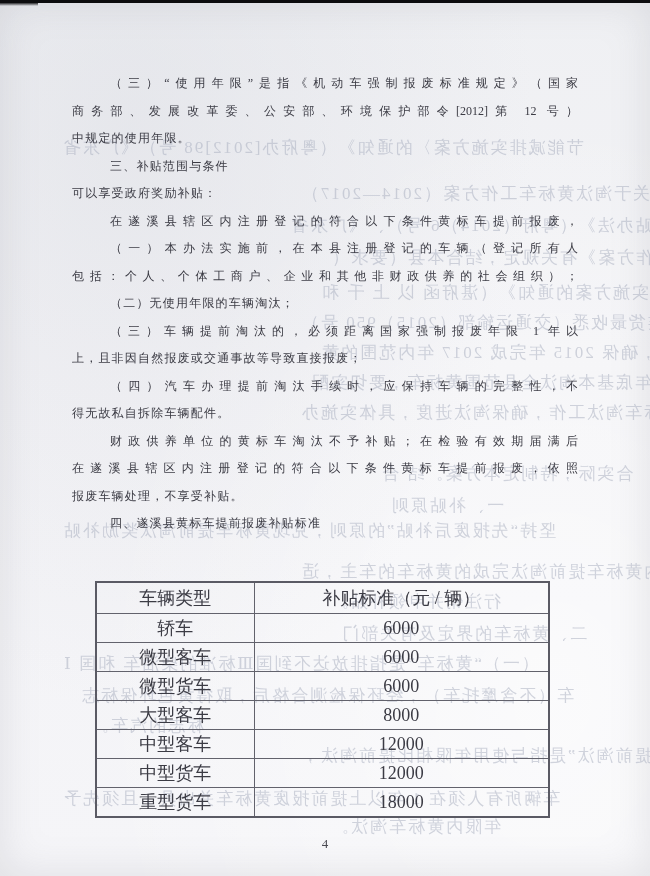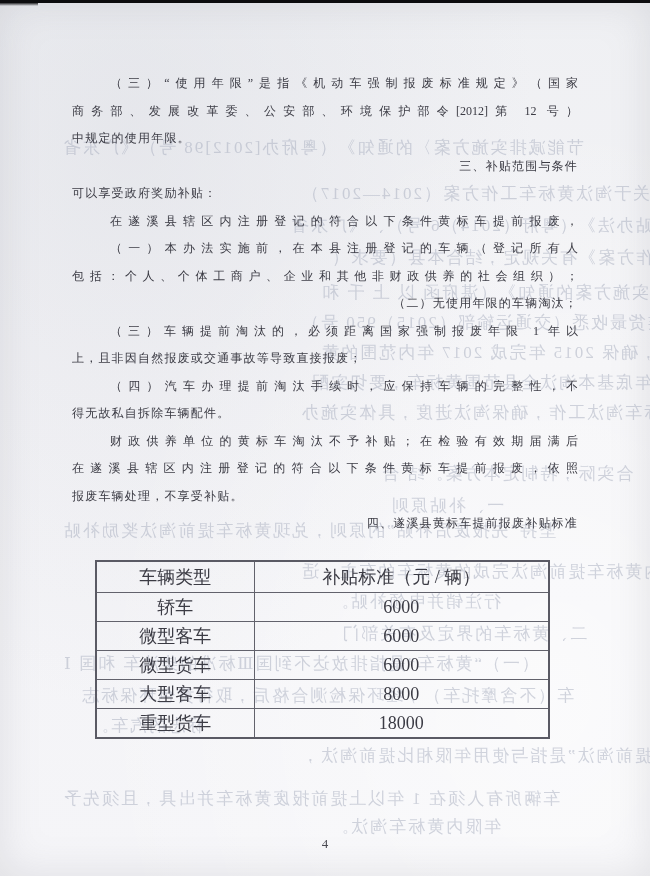--- a/index.html
+++ b/index.html
@@ -46,24 +46,24 @@
     font-size:12px;
     white-space:nowrap;
     letter-spacing:1.2px;
   }
   .line.justify{
     white-space:normal;
     text-align:justify;
     text-align-last:justify;
     letter-spacing:normal;
   }
-  .line.indent{ text-indent:38px;text-align:right; }
+  .line.indent{ text-indent:38px; }
   
   .subsidy-table{
-    position:absolute;left:95px;top:560px;width:453px;
+    position:absolute;left:95px;top:581px;width:453px;
     border-collapse:collapse;
     table-layout:fixed;
   }
   .subsidy-table td,.subsidy-table th{
     border:1px solid #62626c;
     font-weight:normal;
     font-size:18px;
     text-align:center;
     vertical-align:middle;
     height:28px;
@@ -150,20 +150,28 @@
         </tr>
         <tr>
           <td>微型货车</td>
           <td>6000</td>
         </tr>
         <tr>
           <td>大型客车</td>
           <td>8000</td>
         </tr>
         <tr>
+          <td>中型客车</td>
+          <td>12000</td>
+        </tr>
+        <tr>
+          <td>中型货车</td>
+          <td>12000</td>
+        </tr>
+        <tr>
           <td>重型货车</td>
           <td>18000</td>
         </tr>
       </tbody>
   </table>
 
   <div class="page-number">4</div>
 </div>
 
 </body></html>

